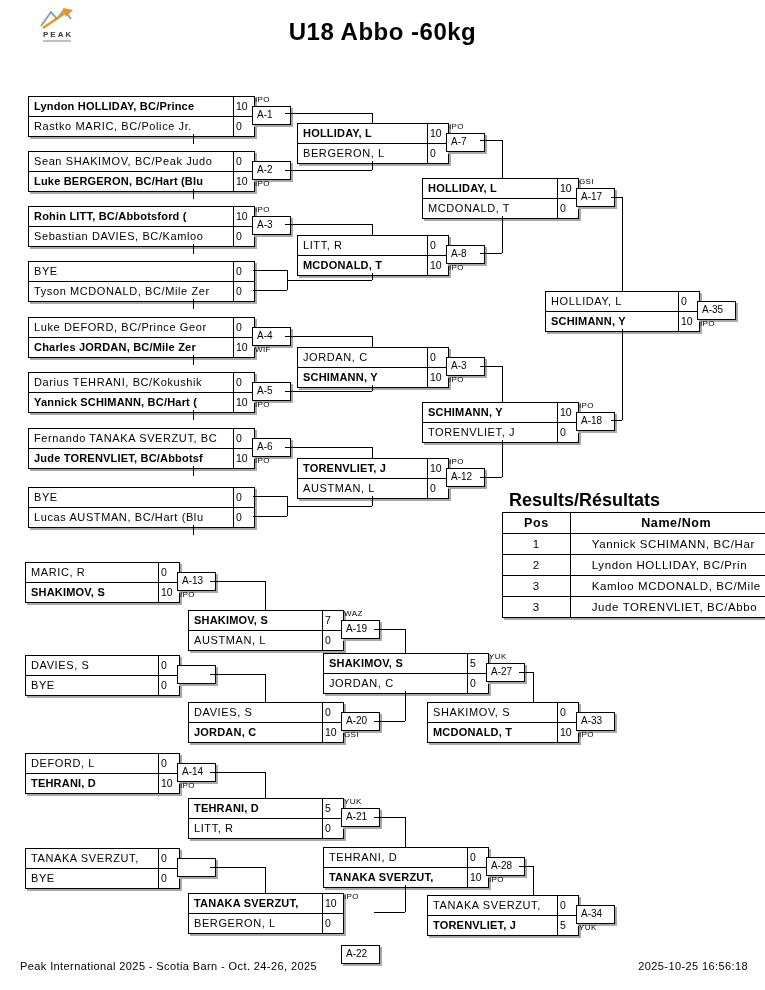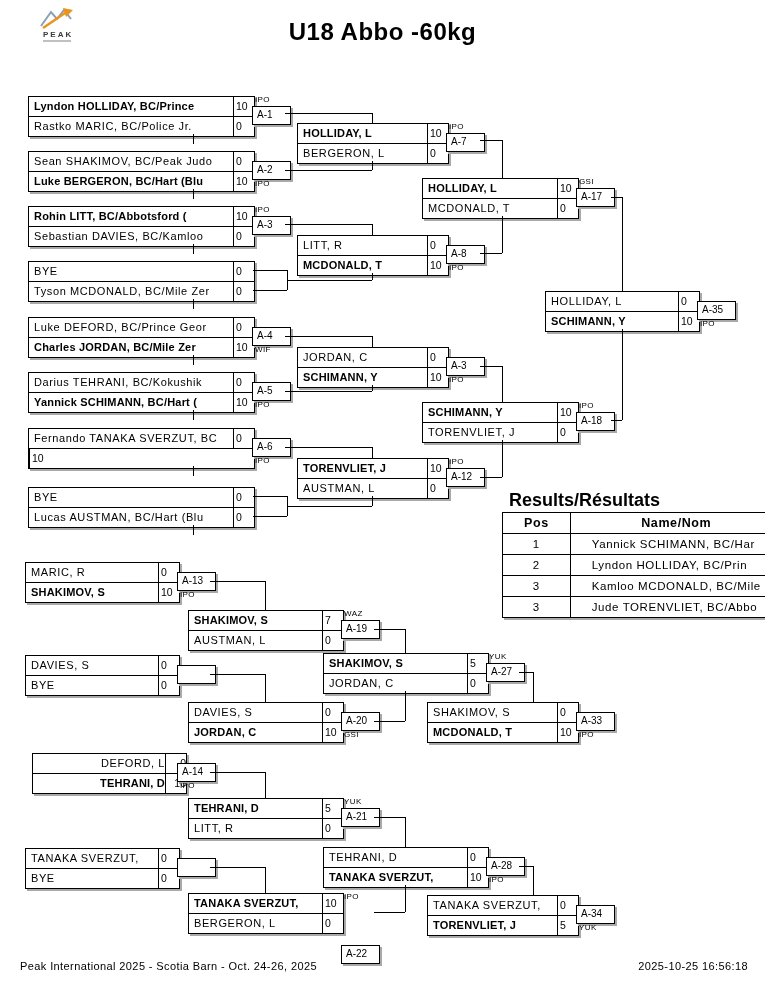--- a/index.html
+++ b/index.html
@@ -115,20 +115,21 @@
         </div>
       </div>
       <div class="mlabel" style="left: 252px; top: 382px;">A-5</div>
       <div class="mtag" style="left: 255px; top: 400px;">IPO</div>
       <div class="match" style="left: 28px; top: 428px; width: 225px;">
         <div class="mrow">
           <div class="pname">Fernando TANAKA SVERZUT, BC</div>
           <div class="pscore">0</div>
         </div>
         <div class="mrow winner">
+          <div class="pname">Jude TORENVLIET, BC/Abbotsf</div>
           <div class="pscore">10</div>
         </div>
       </div>
       <div class="mlabel" style="left: 252px; top: 438px;">A-6</div>
       <div class="mtag" style="left: 255px; top: 456px;">IPO</div>
       <div class="match" style="left: 28px; top: 487px; width: 225px;">
         <div class="mrow">
           <div class="pname">BYE</div>
           <div class="pscore">0</div>
         </div>
@@ -285,21 +286,21 @@
           <div class="pname">SHAKIMOV, S</div>
           <div class="pscore">0</div>
         </div>
         <div class="mrow winner">
           <div class="pname">MCDONALD, T</div>
           <div class="pscore">10</div>
         </div>
       </div>
       <div class="mlabel" style="left: 576px; top: 712px;">A-33</div>
       <div class="mtag" style="left: 579px; top: 730px;">IPO</div>
-      <div class="match" style="left: 32px; top: 753px; width: 153px; text-align: right;">
+      <div class="match" style="left: 25px; top: 753px; width: 153px;">
         <div class="mrow">
           <div class="pname">DEFORD, L</div>
           <div class="pscore">0</div>
         </div>
         <div class="mrow winner">
           <div class="pname">TEHRANI, D</div>
           <div class="pscore">10</div>
         </div>
       </div>
       <div class="mlabel" style="left: 177px; top: 763px;">A-14</div>

